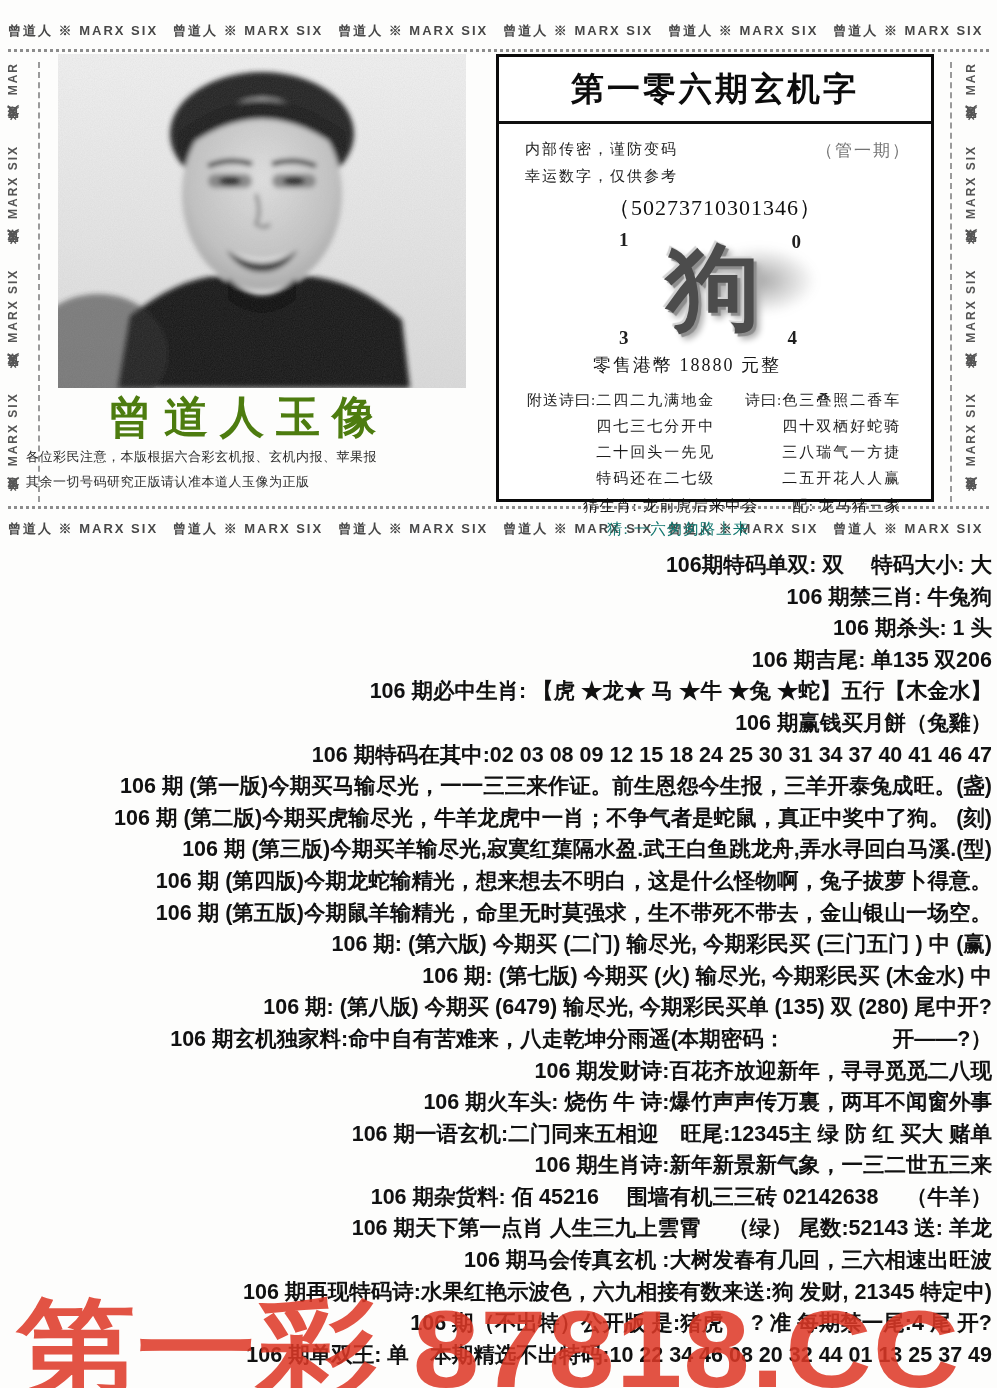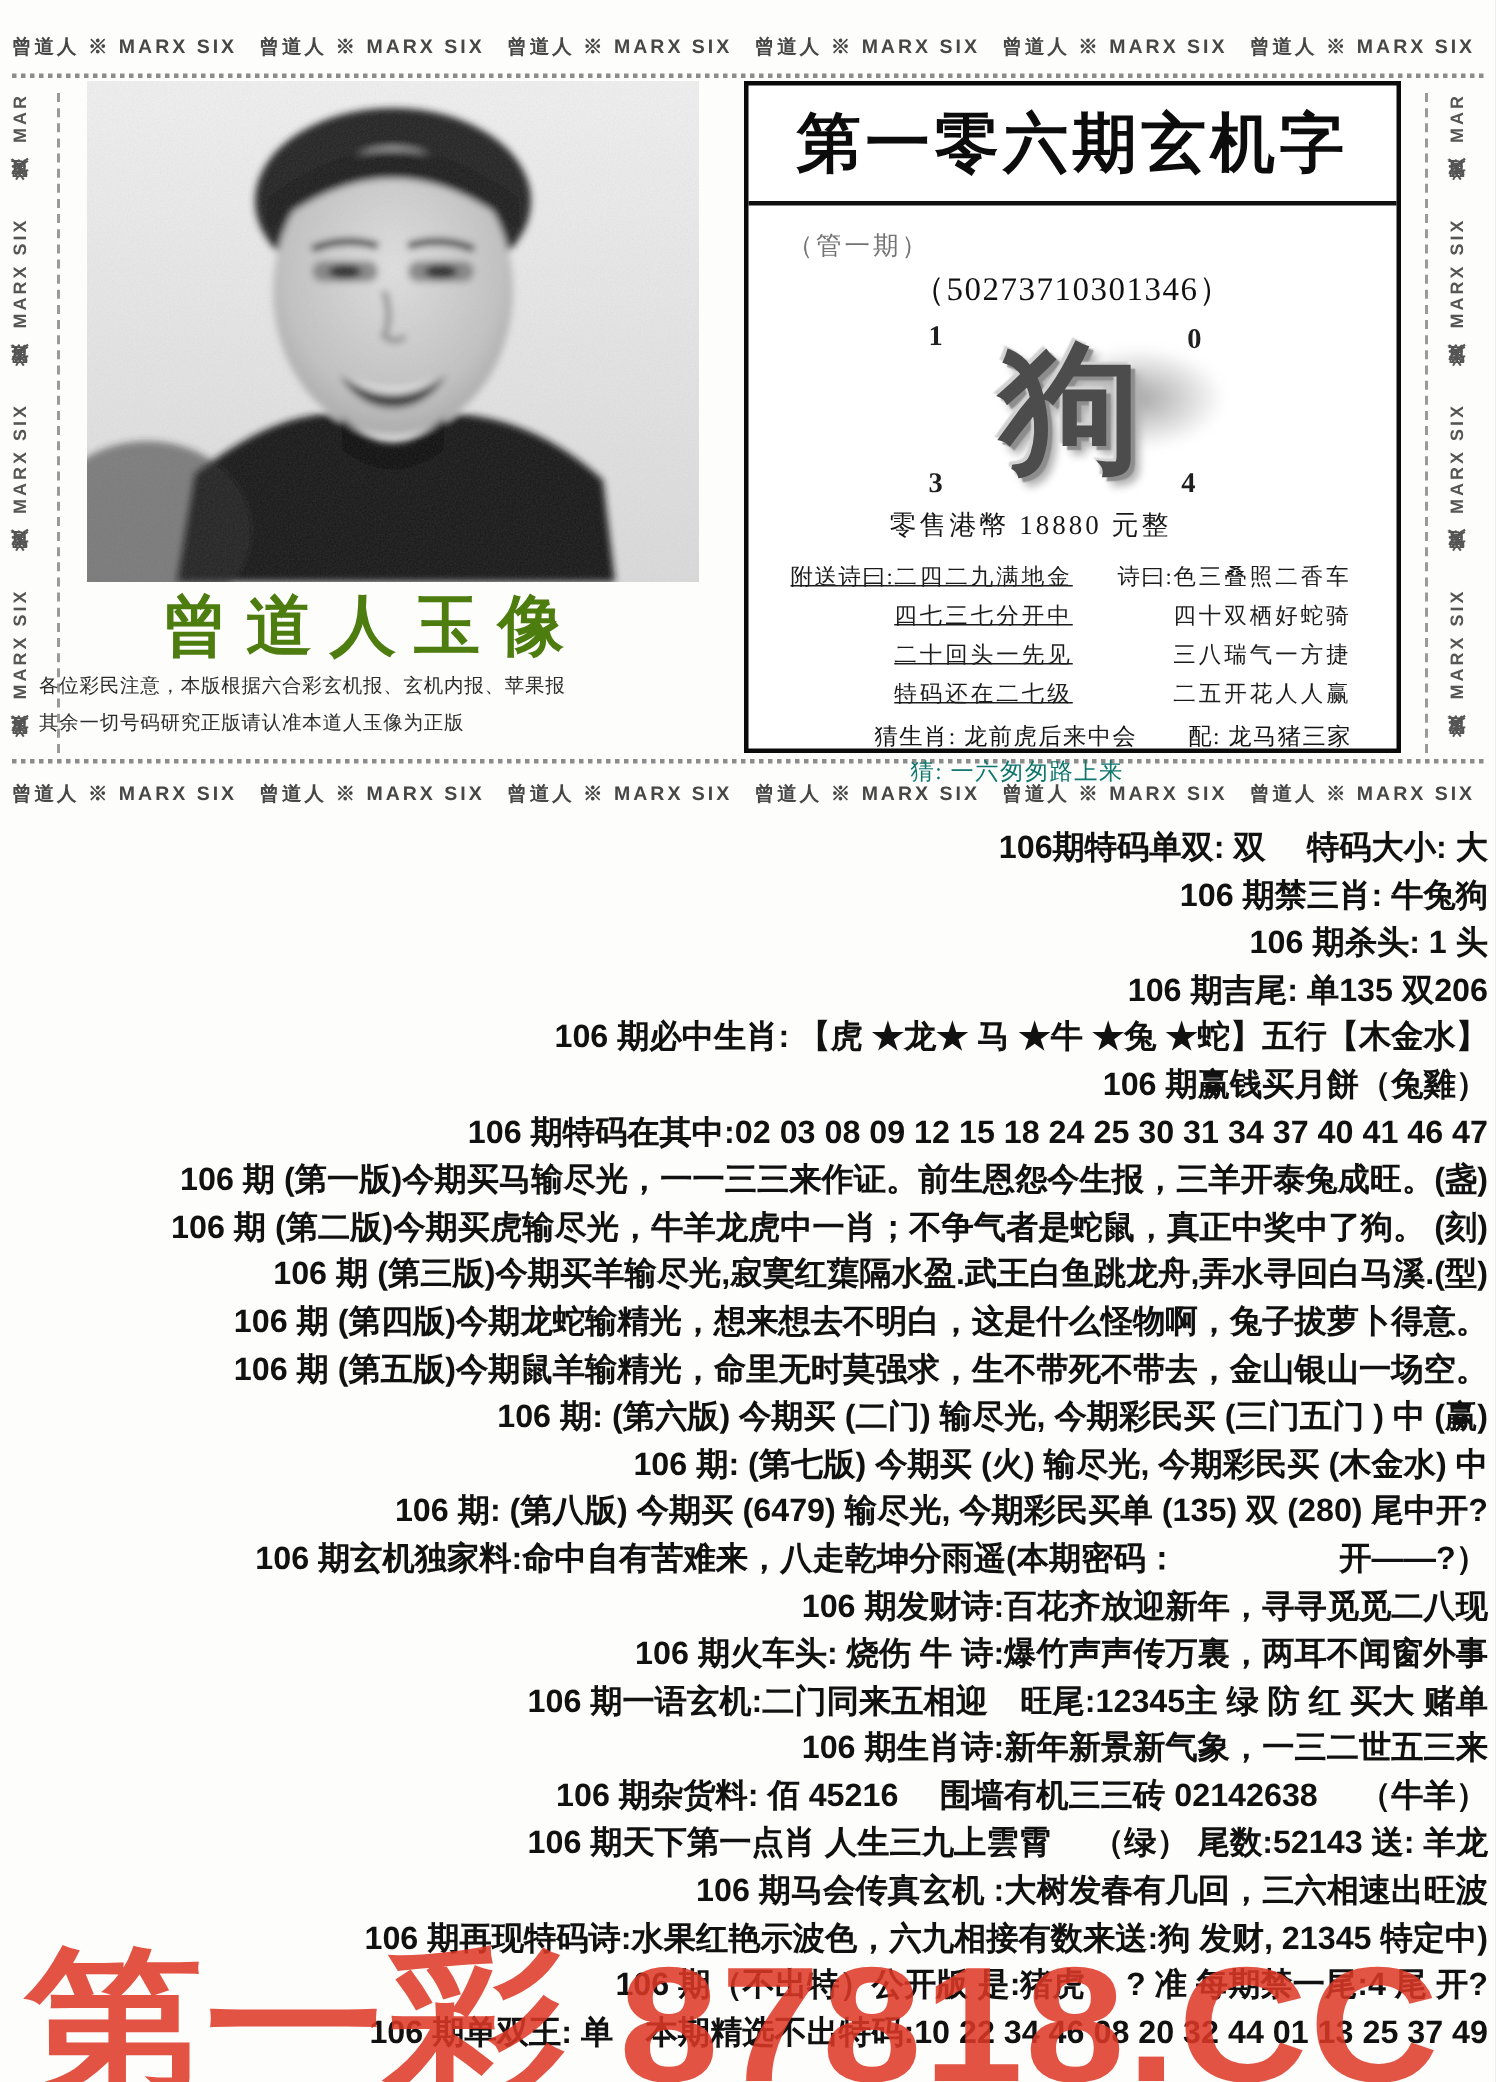--- a/index.html
+++ b/index.html
@@ -41,21 +41,21 @@
     color:#2c2c2c; letter-spacing:0.5px;
   }
 
   
   #mystery-box {
     position:absolute; left:496px; top:54px; width:438px; height:448px;
     border:3px solid #0a0a0a; background:#fff;
     font-family:"Liberation Serif", serif;
   }
   #box-title {
-    padding-top:10px; text-align:center; font-size:43px; font-weight:bold;
+    padding-top:10px; text-align:center; font-size:33px; font-weight:bold;
     letter-spacing:3px; color:#0c0c0c;
   }
   #box-title-rule { margin-top:9px; border-bottom:3px solid #101010; }
   #box-info { display:flex; justify-content:space-between; padding:12px 20px 0 26px; }
   #box-info-left  { font-size:15px; line-height:27px; letter-spacing:2px; color:#222; }
   #box-issue { font-size:17px; letter-spacing:2px; padding-top:3px; color:#737373; }
   #lucky-numbers { text-align:center; font-size:22px; letter-spacing:1px; margin-top:3px; color:#111; }
 
   #dog-wrap { position:relative; width:260px; height:122px; margin:4px auto 0 auto; }
   #dog-smudge {
@@ -73,21 +73,21 @@
   #corner-0 { right:44px; top:4px; }
   #corner-3 { left:34px;  bottom:0; }
   #corner-4 { right:48px; bottom:0; }
 
   #price { margin-top:4px; padding-left:94px; font-size:18px; letter-spacing:2px; color:#181818; }
 
   #poems { display:flex; padding:10px 8px 0 28px; font-size:15px; color:#1c1c1c; }
   .poem-col { display:flex; }
   .poem-label { white-space:nowrap; line-height:26px; letter-spacing:1px; }
   .poem-lines div { line-height:26px; letter-spacing:2px; }
-  #poem-left { width:218px;text-decoration:underline; }
+  #poem-left { width:218px; }
   #guess-row { display:flex; gap:34px; padding:5px 0 0 84px; font-size:15.5px; letter-spacing:1px; color:#151515;align-items:flex-end; }
   #guess-row2 { padding:2px 0 0 108px; font-size:15.5px; letter-spacing:1px; color:#0f766e; }
 
   
   #tips {
     position:absolute; left:12px; top:550px; width:980px;
     font-size:21.5px; font-weight:bold; color:#111; overflow:hidden;text-align:right;
   }
   #tips .tip-line { height:31.6px; line-height:31.6px; white-space:nowrap; overflow:hidden; }
 
@@ -157,20 +157,24 @@
   <div id="caption">曾道人玉像</div>
   <div id="photo-notes">
     <div>各位彩民注意，本版根据六合彩玄机报、玄机内报、苹果报</div>
     <div>其余一切号码研究正版请认准本道人玉像为正版</div>
   </div>
 
   <div id="mystery-box">
     <div id="box-title">第一零六期玄机字</div>
     <div id="box-title-rule"></div>
     <div id="box-info">
+      <div id="box-info-left">
+        <div>内部传密，谨防变码</div>
+        <div>幸运数字，仅供参考</div>
+      </div>
       <div id="box-issue">（管一期）</div>
     </div>
     <div id="lucky-numbers">（50273710301346）</div>
 
     <div id="dog-wrap">
       <div id="dog-smudge"></div>
       <div class="corner" id="corner-1">1</div>
       <div class="corner" id="corner-0">0</div>
       <div class="corner" id="corner-3">3</div>
       <div class="corner" id="corner-4">4</div>

